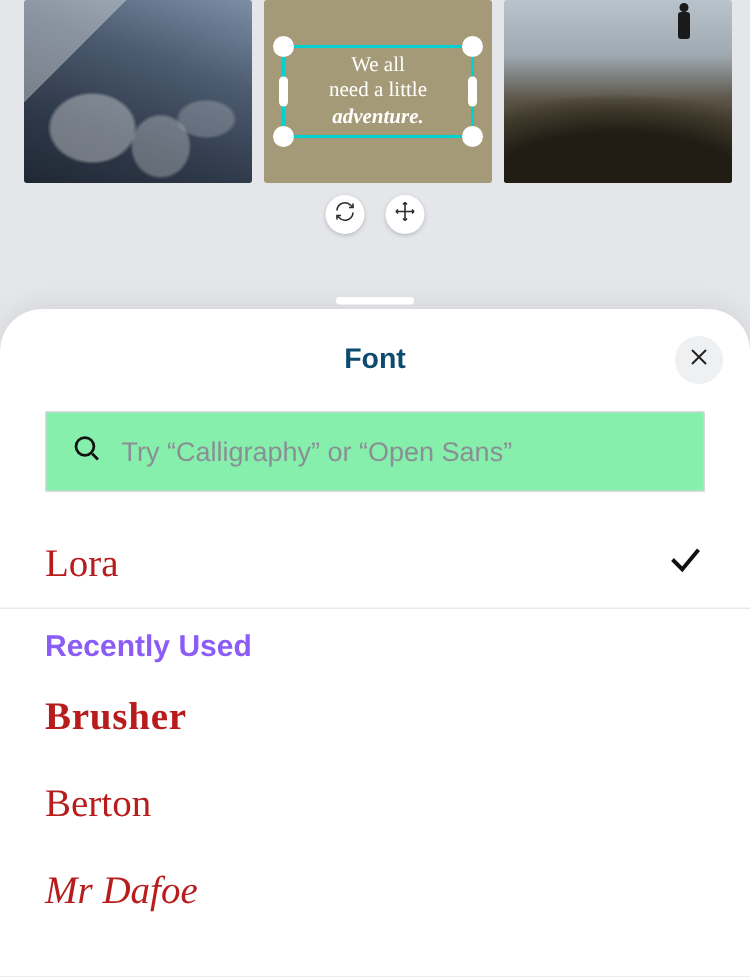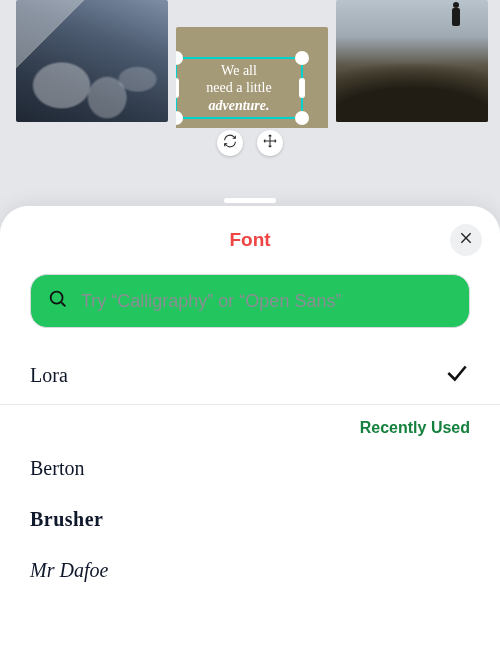--- a/index.html
+++ b/index.html
@@ -14,21 +14,21 @@
       linear-gradient(135deg, rgba(255,255,255,0.35) 0 25%, transparent 25% 100%),
       linear-gradient(200deg, #7d8ea5 0%, #4c5b70 35%, #2f3a4a 70%, #1f2733 100%);
   }
   .tile.mountain::after{
     content:""; position:absolute; inset:0;
     background:
       radial-gradient(ellipse at 30% 70%, rgba(255,255,255,0.35) 0 18%, transparent 20%),
       radial-gradient(ellipse at 60% 80%, rgba(255,255,255,0.28) 0 14%, transparent 16%),
       radial-gradient(ellipse at 80% 65%, rgba(255,255,255,0.22) 0 10%, transparent 12%);
   }
-  .tile.center { background:#a59a78; display:flex; align-items:center; justify-content:flex-start;margin-top:27px;}
+  .tile.center { background:#a59a78; display:flex; align-items:center; justify-content:center;}
   .textbox { position:relative; width:126px; height:60px; display:flex; align-items:center; justify-content:center; }
   .textbox .content { color:#fff; font-family: Georgia, 'Times New Roman', serif; font-size:14px; line-height:1.25; text-align:center; }
   .textbox .content .ln3{ font-style:italic;font-weight:bold; }
   .sel-rect { position:absolute; inset:0; }
   .sel-edge { position:absolute; background:#00d1d1; }
   .sel-edge.top    { left:7px; right:7px; top:-1px; height:2px; }
   .sel-edge.bottom { left:7px; right:7px; bottom:-1px; height:2px; }
   .sel-edge.left   { top:7px; bottom:7px; left:-1px; width:2px; }
   .sel-edge.right  { top:7px; bottom:7px; right:-1px; width:2px; }
   .handle { position:absolute; width:14px; height:14px; background:#fff; border-radius:50%; }
@@ -52,38 +52,38 @@
 
   
   .mini-toolbar{ position:absolute; left:0; right:0; top:128px; height:30px; display:flex; gap:14px; justify-content:center; align-items:center; }
   .circ-btn{ width:26px; height:26px; border-radius:50%; background:#fff; box-shadow:0 1px 3px rgba(0,0,0,0.2); display:flex; align-items:center; justify-content:center; cursor:pointer; }
   .circ-btn svg{ width:16px; height:16px; stroke:#2b2b2b; fill:none; stroke-width:1.6; }
 
   
   .sheet{ position:absolute; left:0; right:0; bottom:0; top:206px; background:#fff; border-top-left-radius:28px; border-top-right-radius:28px; box-shadow:0 -2px 20px rgba(0,0,0,0.08); }
   .grabber{ position:absolute; top:-8px; left:50%; transform:translateX(-50%); width:52px; height:5px; border-radius:3px; background:#fff; }
   .sheet-header{ position:relative; height:68px; display:flex; align-items:center; justify-content:center; }
-  .sheet-title{ font-size:19px; font-weight:600; color:#ef4444; }
+  .sheet-title{ font-size:19px; font-weight:600; color:#0c4a6e; }
   .close-btn{ position:absolute; right:18px; top:18px; width:32px; height:32px; border-radius:50%; background:#eef0f2; display:flex; align-items:center; justify-content:center; cursor:pointer; }
   .close-btn svg{ width:16px; height:16px; stroke:#222; stroke-width:2; fill:none; }
 
   .search-wrap{ padding:0 30px 18px; }
-  .search{ display:flex; align-items:center; gap:12px; height:54px; border:1px solid #d7d9dc; border-radius:17px; padding:0 16px; background:#22c55e; }
+  .search{ display:flex; align-items:center; gap:12px; height:54px; border:1px solid #d7d9dc; border-radius:1px; padding:0 16px; background:#86efac; }
   .search svg{ width:22px; height:22px; stroke:#111; fill:none; stroke-width:2; flex:0 0 auto; }
   .search input{ flex:1; border:none; outline:none; font-size:18px; color:#333; background:transparent; }
   .search input::placeholder{ color:#8a8f95; }
 
   .font-row{ display:flex; align-items:center; justify-content:space-between; padding:14px 30px; cursor:pointer; }
-  .font-row .name{ font-size:20px; color:#0f172a; }
+  .font-row .name{ font-size:26px; color:#b91c1c; }
   .font-row.sel .name{ font-family: Georgia, 'Times New Roman', serif; font-weight:400; }
   .check svg{ width:26px; height:26px; stroke:#111; stroke-width:2.4; fill:none; }
 
   .divider{ height:1px; background:#e8e9eb; }
 
-  .section-label{ padding:14px 30px 6px; font-size:16px; font-weight:600; color:#15803d;text-align:right; }
+  .section-label{ padding:14px 30px 6px; font-size:20px; font-weight:600; color:#8b5cf6; }
 
   .font-brusher{ font-family: "Brush Script MT", "Segoe Script", cursive; font-weight:700; font-size:24px; letter-spacing:0.5px; }
   .font-berton { font-family: Georgia, "Times New Roman", serif; font-size:22px; }
   .font-mrdafoe{ font-family: Liberation Serif, serif; font-style:italic; font-size:22px; }
 </style>
 </head>
 <body>
 
 <div class="viewport">
 
@@ -169,23 +169,23 @@
             <path d="M4 12l6 6L20 6"></path>
           </svg>
       </span>
     </div>
 
     <div class="divider"></div>
 
     <div class="section-label">Recently Used</div>
 
     <div class="font-row">
-      <span class="name font-berton">Berton</span>
+      <span class="name font-brusher">Brusher</span>
     </div>
     <div class="font-row">
-      <span class="name font-brusher">Brusher</span>
+      <span class="name font-berton">Berton</span>
     </div>
     <div class="font-row">
       <span class="name font-mrdafoe">Mr Dafoe</span>
     </div>
 
   </div>
 </div>
 
 </body></html>

